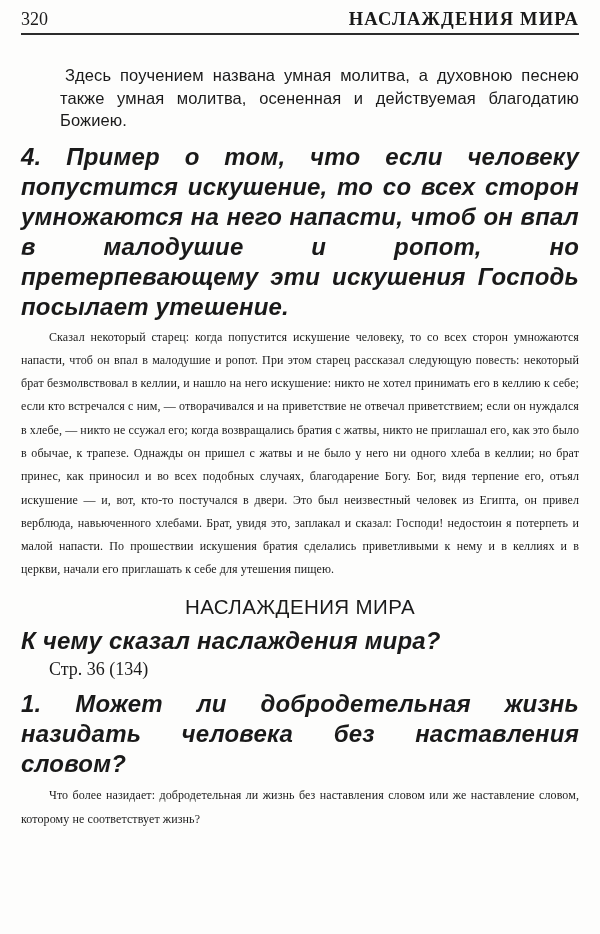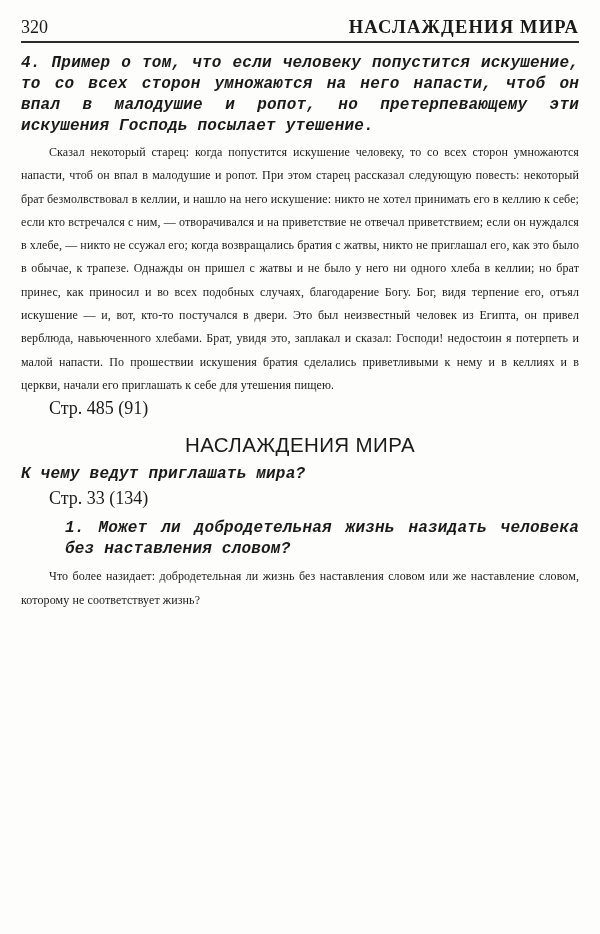--- a/index.html
+++ b/index.html
@@ -4,21 +4,21 @@
 <style>
   html, body { margin: 0; padding: 0; background: #e9e9e7; }
   .page {
     position: relative;
     width: 600px;
     height: 934px;
     margin: 0 auto;
     background: #fdfdfc;
     color: #1a1a1a;
     box-sizing: border-box;
-    padding: 8px 21px 10px 21px;
+    padding: 0 21px 10px 21px;
     overflow: hidden;
     font-family: "Liberation Serif", serif;
   }
   
   .pg-header {
     display: flex;
     justify-content: space-between;
     align-items: flex-end;
     padding-top: 9px;
     line-height: 21px;
@@ -45,25 +45,25 @@
     font-family: "Liberation Sans", sans-serif;
     font-size: 16.5px;
     line-height: 22.5px;
     text-align: justify;
     text-indent: 5px;
     letter-spacing: 0.1px;
   }
   
   .question {
     margin-top: 10px;
-    font-family: Liberation Mono, monospace;
+    font-family: Liberation Sans, sans-serif;
     font-style: italic;
     font-weight: bold;
-    font-size: 16px;
-    line-height: 21px;
+    font-size: 24px;
+    line-height: 30px;
     text-align: justify;
     letter-spacing: 0.2px;
   }
   
   .body-para {
     margin-top: 4px;
     font-size: 12px;
     line-height: 23.3px;
     text-align: justify;
     text-indent: 28px;
@@ -82,45 +82,45 @@
     font-family: "Liberation Sans", sans-serif;
     font-weight: normal;
     font-size: 20.5px;
     line-height: 23px;
     text-align: center;
     letter-spacing: 0.4px;
   }
   .mt8  { margin-top: 8px; }
   .mt3  { margin-top: 3px; }
   .mt5  { margin-top: 5px; }
-  .mt9  { margin-top: 9px; margin-left: 44px; }
+  .mt9  { margin-top: 9px; }
 </style>
 </head>
 <body>
 
 <div class="page">
 
   <div class="pg-header">
     <span class="page-number">320</span>
     <span class="running-title">НАСЛАЖДЕНИЯ МИРА</span>
   </div>
   <div class="header-rule"></div>
 
+  <div class="commentary">Здесь поучением названа умная молитва, а духовною песнею также умная молитва, осененная и действуемая благодатию Божиею.</div>
 
   <div class="question">4. Пример о том, что если человеку попустится искушение, то со всех сторон умножаются на него напасти, чтоб он впал в малодушие и ропот, но претерпевающему эти искушения Господь посылает утешение.</div>
 
   <div class="body-para">Сказал некоторый старец: когда попустится искушение человеку, то со всех сторон умножаются напасти, чтоб он впал в малодушие и ропот. При этом старец рассказал следующую повесть: некоторый брат безмолвствовал в келлии, и нашло на него искушение: никто не хотел принимать его в келлию к себе; если кто встречался с ним, — отворачивался и на приветствие не отвечал приветствием; если он нуждался в хлебе, — никто не ссужал его; когда возвращались братия с жатвы, никто не приглашал его, как это было в обычае, к трапезе. Однажды он пришел с жатвы и не было у него ни одного хлеба в келлии; но брат принес, как приносил и во всех подобных случаях, благодарение Богу. Бог, видя терпение его, отъял искушение — и, вот, кто-то постучался в двери. Это был неизвестный человек из Египта, он привел верблюда, навьюченного хлебами. Брат, увидя это, заплакал и сказал: Господи! недостоин я потерпеть и малой напасти. По прошествии искушения братия сделались приветливыми к нему и в келлиях и в церкви, начали его приглашать к себе для утешения пищею.</div>
 
-  <div class="reference">Стр. 485 (91)</div>
 
   <h2 class="section-title">НАСЛАЖДЕНИЯ МИРА</h2>
 
-  <div class="question mt8">К чему ведут приглашать мира?</div>
+  <div class="question mt8">К чему сказал наслаждения мира?</div>
 
 
-  <div class="reference mt3">Стр. 33 (134)</div>
+  <div class="reference mt3">Стр. 36 (134)</div>
 
 
   <div class="question mt9">1. Может ли добродетельная жизнь назидать человека без наставления словом?</div>
 
   <div class="body-para mt5">Что более назидает: добродетельная ли жизнь без наставления словом или же наставление словом, которому не соответствует жизнь?</div>
 
 </div>
 
 </body></html>

